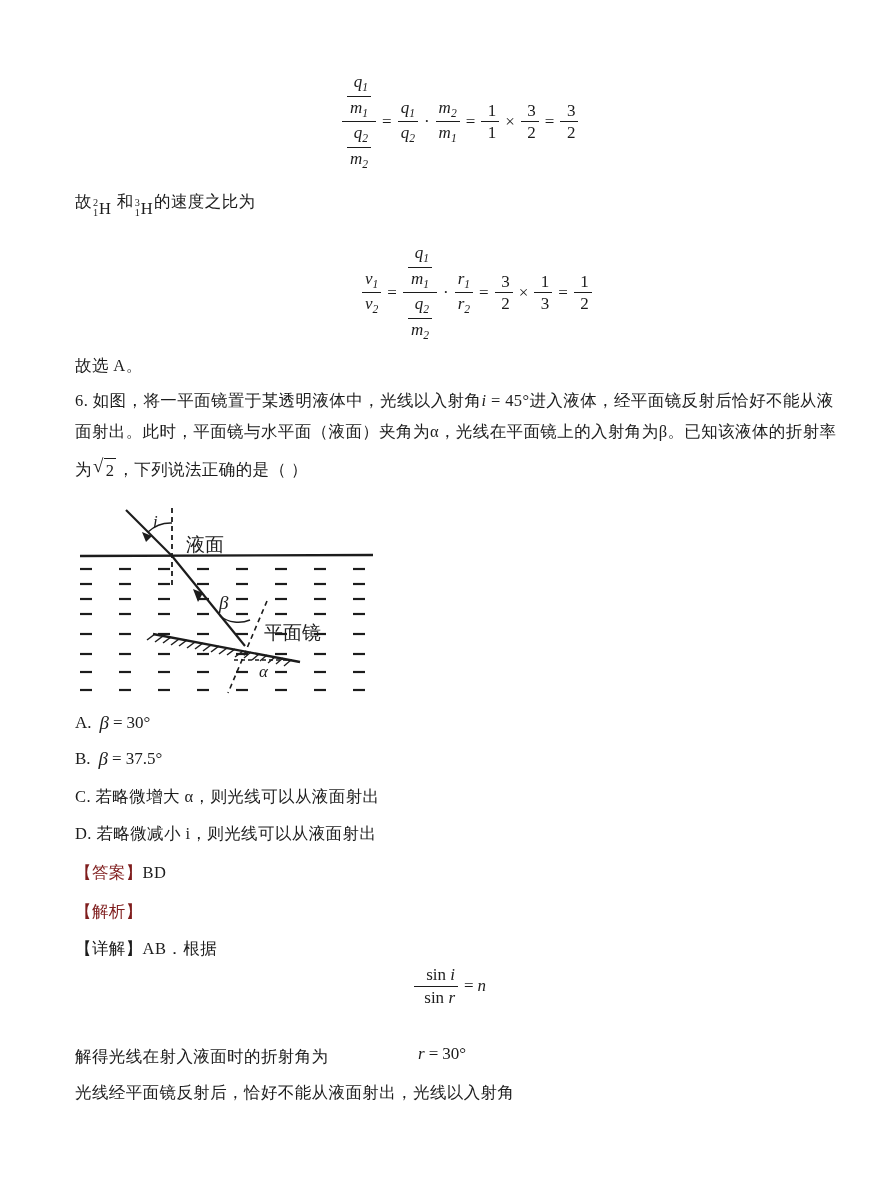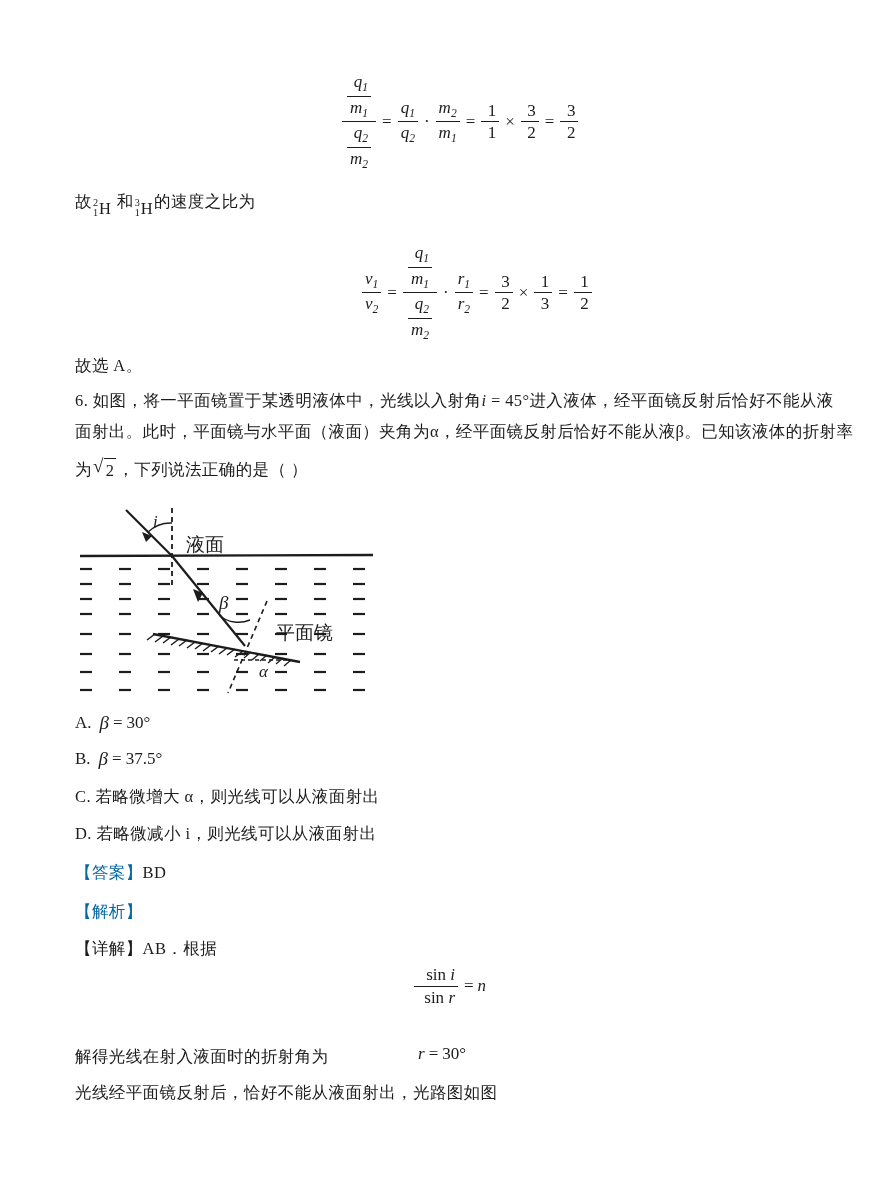--- a/index.html
+++ b/index.html
@@ -22,21 +22,21 @@
   }
   
   .para {
     position: absolute;
     font-size: 16.5px;
     line-height: 1.5;
     color: #1c1c1c;
     white-space: nowrap;
   }
   .para.cn { letter-spacing: 0.4px; }
-  .blue { color: #0369a1; }
+  .blue { color: #7f1d1d; }
   .ital { font-style: italic; }
   
   .math {
     position: absolute;
     font-family: "Liberation Serif", "DejaVu Serif", serif;
     font-size: 17px;
     display: flex;
     align-items: center;
     white-space: nowrap;
     color: #1c1c1c;
@@ -235,21 +235,21 @@
     </span>
   </div>
 
   <div class="para cn" style="left:75px; top:345px;margin-top:9px;">故选 A。</div>
 
   <div class="para cn" style="left:75px; top:383px;margin-top:6px;">
     <span>6. 如图，将一平面镜置于某透明液体中，光线以入射角</span><span class="ital">i</span>
     <span>= 45°</span><span>进入液体，经平面镜反射后恰好不能从液</span>
   </div>
   <div class="para cn" style="left:75px; top:420px;">
-    <span>面射出。此时，平面镜与水平面（液面）夹角为</span><span>α</span><span>，经平面镜反射后恰好不能从液</span><span>β</span><span>。已知该液体的折射率</span>
+    <span>面射出。此时，平面镜与水平面（液面）夹角为</span><span>α</span><span>，光线在平面镜上的入射角为</span><span>β</span><span>。已知该液体的折射率</span>
   </div>
   <div class="para cn" style="left:75px; top:457px; display:flex; align-items:center;">
     <span>为</span>
     <span class="sqrt">
       <span class="radsym">√</span>
         <span class="radicand">2</span>
     </span>
     <span>，下列说法正确的是（      ）</span>
   </div>
 
@@ -370,21 +370,21 @@
       </g>
 
       <line x1="199" y1="113" x2="160" y2="205" stroke="#1c1c1c" stroke-width="1.6" stroke-dasharray="5,4"></line>
 
       <path d="M 152,128 A 30,30 0 0 0 182,132" fill="none" stroke="#1c1c1c" stroke-width="1.5"></path>
 
       <line x1="166" y1="172" x2="224" y2="172" stroke="#1c1c1c" stroke-width="1.6" stroke-dasharray="4,3"></line>
     </svg>
 
     <span class="fig-label" style="left:118px; top:44px;">液面</span>
-    <span class="fig-label" style="left:208px; top:132px;">平面镜</span>
+    <span class="fig-label" style="left:196px; top:132px;">平面镜</span>
     <span class="fig-sym" style="left:85px; top:24px;">i</span>
     <span class="fig-sym" style="left:151px; top:104px; font-size:19px;">β</span>
     <span class="fig-sym" style="left:191px; top:174px; font-size:17px;">α</span>
   </div>
 
   <div class="math" style="left:75px; top:712px;">
     <span>A.</span>
     <span style="width:8px;"></span>
     <span class="it" style="font-size:19px;">β</span>
     <span class="op">=</span>
@@ -425,15 +425,15 @@
   </div>
 
   <div class="para cn" style="left:75px; top:1013px;margin-top:32px;">解得光线在射入液面时的折射角为</div>
 
   <div class="math" style="left:418px; top:1044px;">
     <span class="it">r</span>
     <span class="op">=</span>
     <span>30°</span>
   </div>
 
-  <div class="para cn" style="left:75px; top:1081px;">光线经平面镜反射后，恰好不能从液面射出，光路图如图</div>
+  <div class="para cn" style="left:75px; top:1081px;">光线经平面镜反射后，恰好不能从液面射出，光线以入射角</div>
 
 </div>
 
 </body></html>

